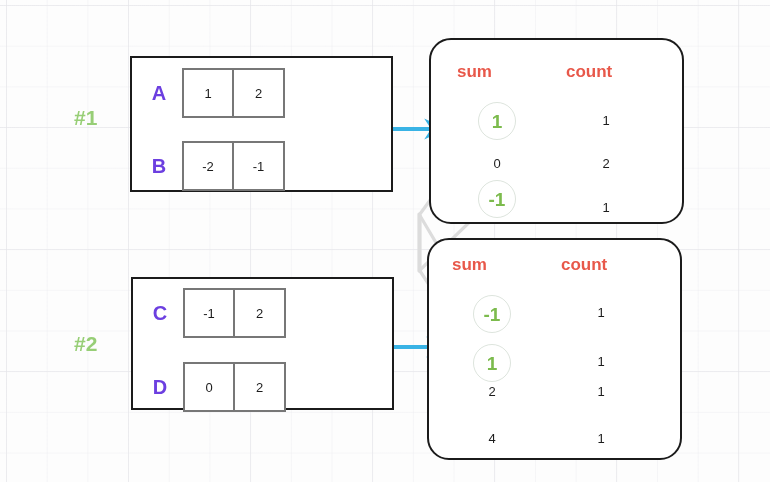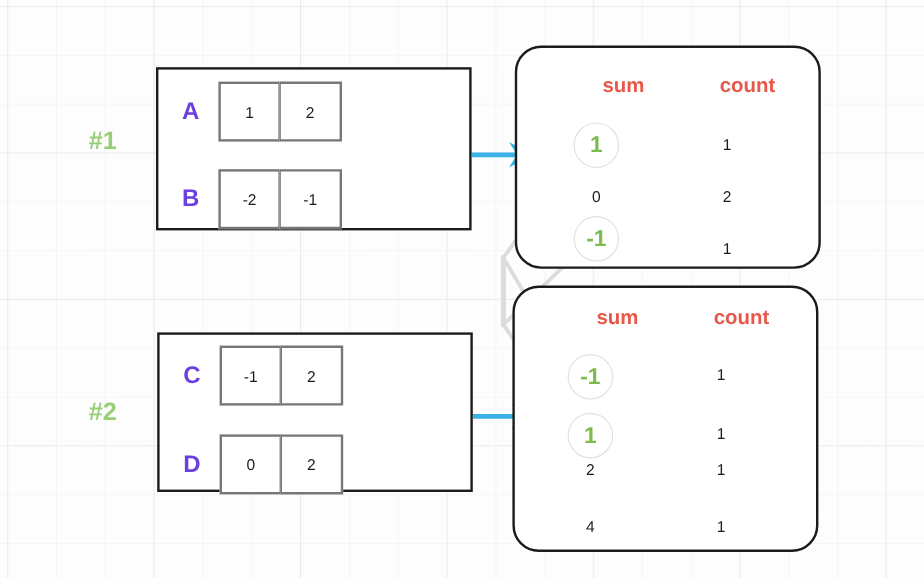--- a/index.html
+++ b/index.html
@@ -83,21 +83,21 @@
     border: 2px solid #1b1b1b;
     border-radius: 22px;
     box-sizing: border-box;
   }
   .panel-head {
     position: absolute;
     font-family: "Liberation Sans", sans-serif;
     font-size: 17px;
     font-weight: 700;
     color: #e8584a;
-    text-align: right;
+    text-align: left;
     width: 80px;
   }
   .cellval {
     position: absolute;
     font-family: "Liberation Sans", sans-serif;
     font-size: 13px;
     color: #1c1c1c;
     text-align: center;
     width: 80px;
   }

